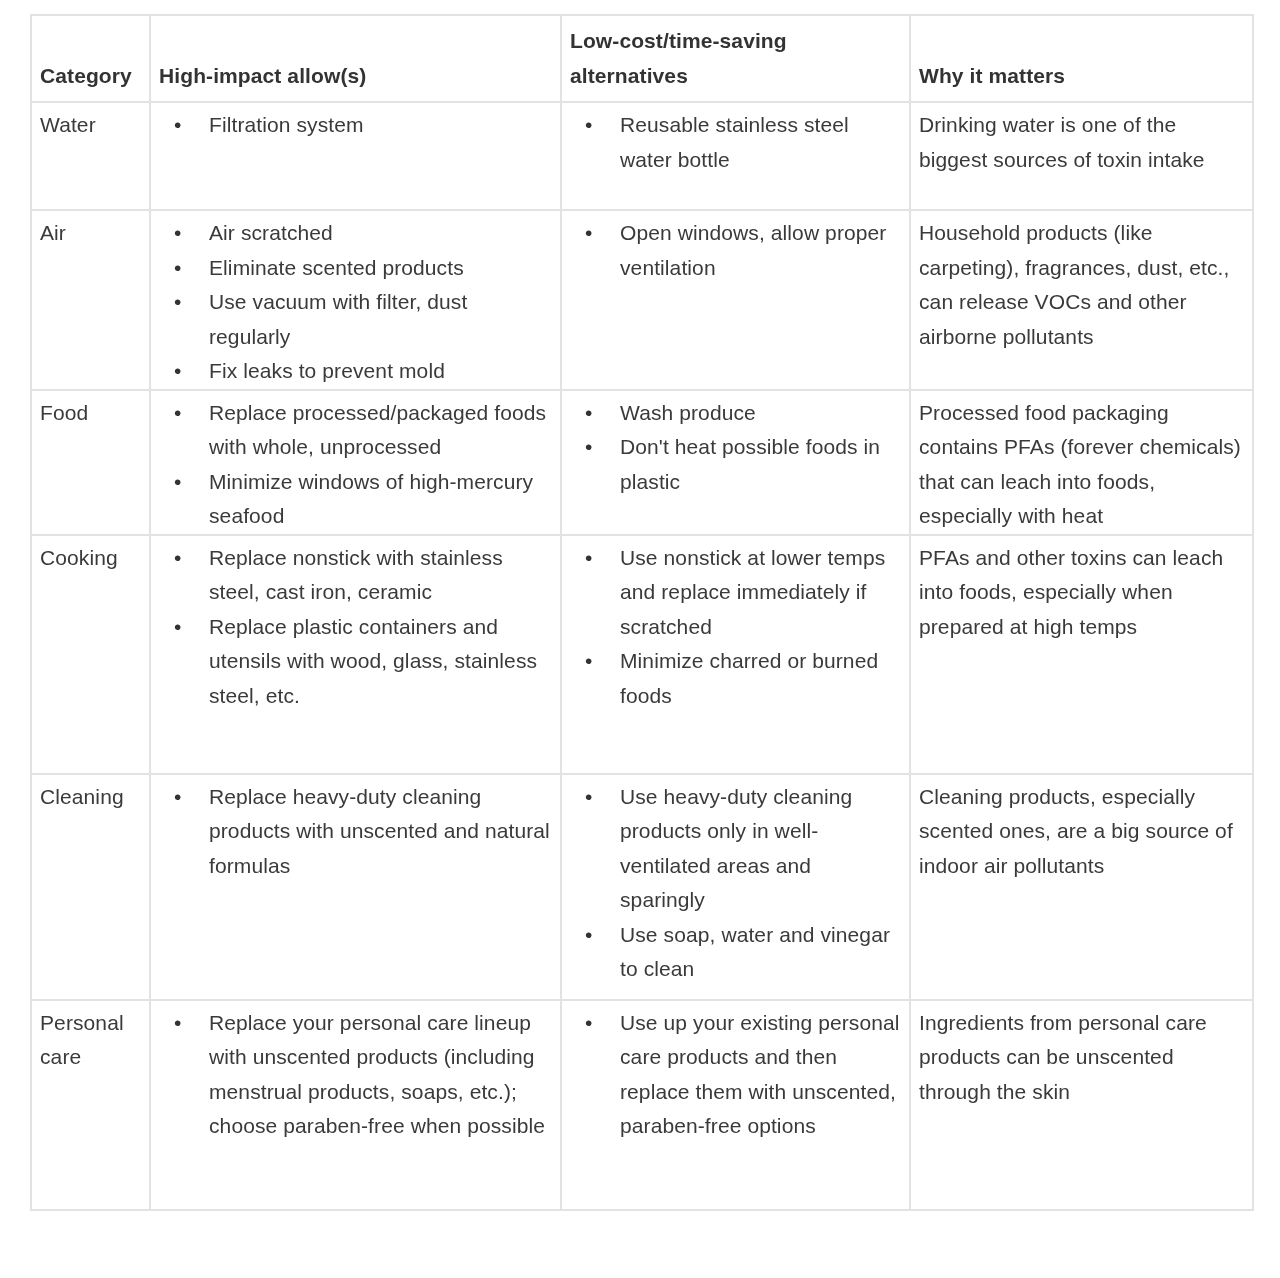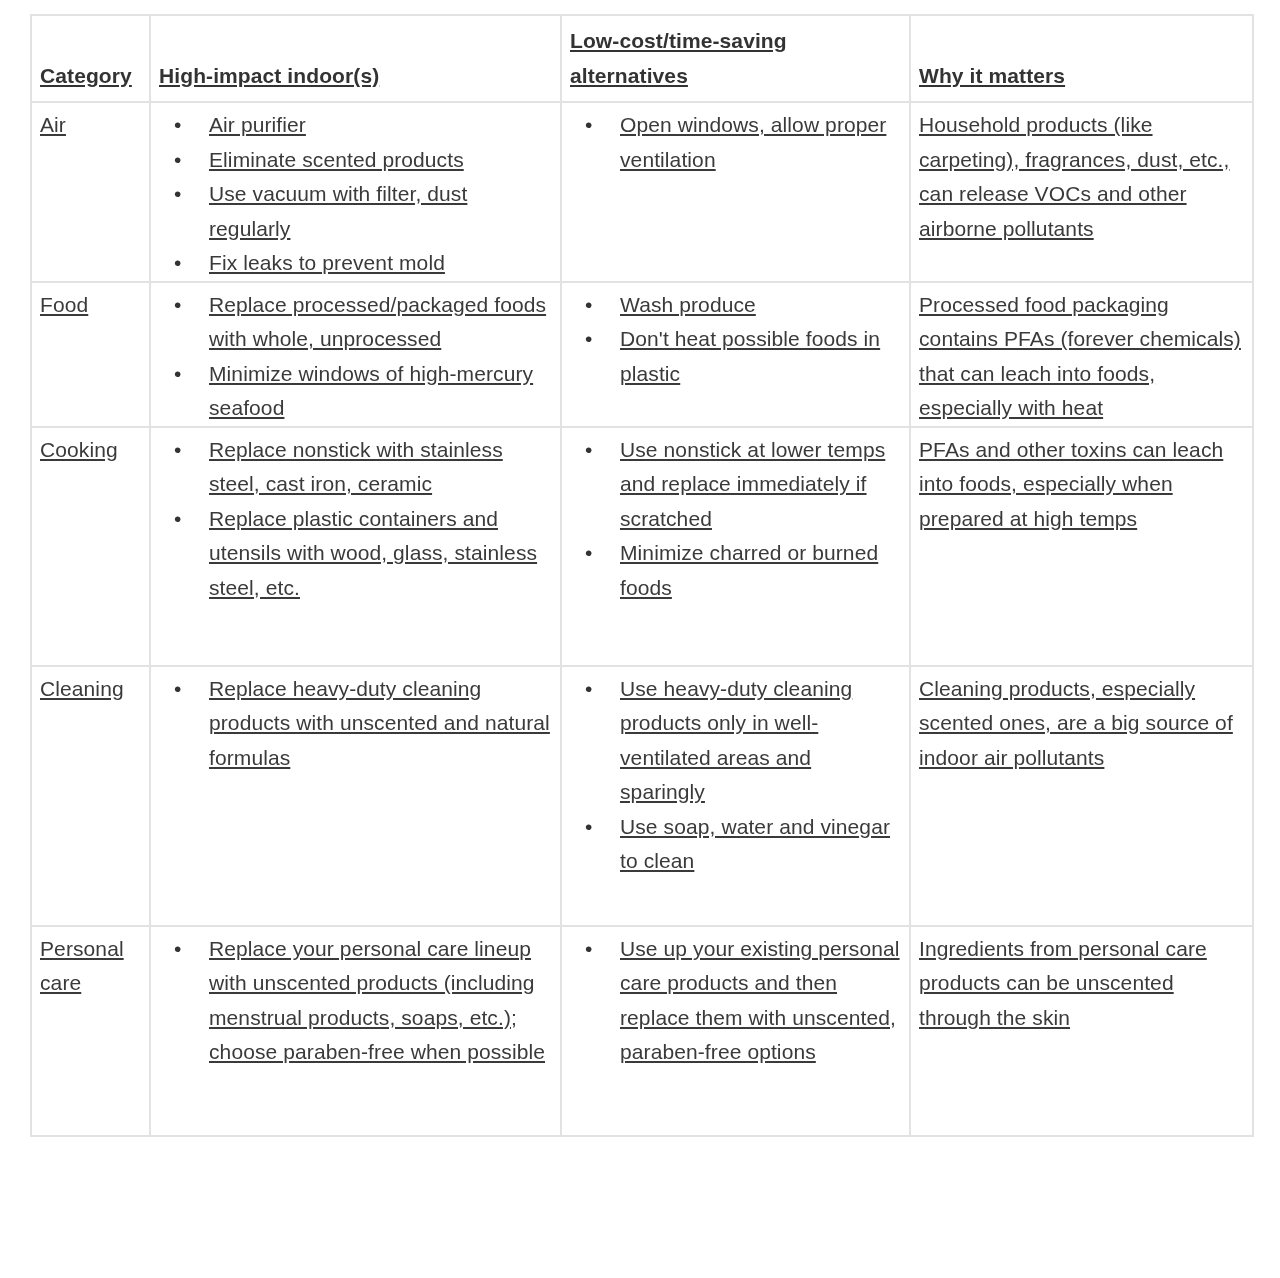--- a/index.html
+++ b/index.html
@@ -1,55 +1,69 @@
 <!DOCTYPE html>
 <html><head>
 <meta charset="utf-8">
 <style>
   html, body { margin: 0; padding: 0; background: #ffffff; }
   body { width: 1280px; height: 1278px; position: relative; overflow: hidden;
          font-family: "Liberation Sans", "DejaVu Sans", sans-serif; color: #3a3a3a; }
   table.grid { position: absolute; left: 30px; top: 14px; width: 1222px;
                border-collapse: collapse; table-layout: fixed; }
   table.grid td, table.grid th { border: 2px solid #e2e2e2; vertical-align: top;
-               font-size: 21px; line-height: 34.5px; letter-spacing: 0.1px; text-decoration: underline; }
+               font-size: 21px; line-height: 34.5px; letter-spacing: 0.1px; }
   table.grid th { font-weight: bold; text-align: left; vertical-align: bottom;
                padding: 8px 8px 8px 8px; color: #333; }
   table.grid td { padding: 5px 8px 0 8px; }
   col.c1 { width: 119px; } col.c2 { width: 411px; } col.c3 { width: 349px; } col.c4 { width: 343px; }
   ul { margin: 0; padding: 0 0 0 50px; list-style: none; }
   ul li { position: relative; }
   ul li::before { content: "\2022"; position: absolute; left: -35px; top: 0; color: #333; }
   tr.h0 { height: 83px; } tr.h1 { height: 108px; } tr.h2 { height: 160px; }
-  tr.h3 { height: 128px; } tr.h4 { height: 239px; } tr.h5 { height: 260px; } tr.h6 { height: 210px; border-radius: 22px; }
+  tr.h3 { height: 128px; } tr.h4 { height: 239px; } tr.h5 { height: 226px; } tr.h6 { height: 210px; border-radius: 22px; }
 </style>
 </head>
 <body>
 
 <table class="grid">
   <colgroup>
       <col class="c1">
       <col class="c2">
       <col class="c3">
       <col class="c4">
     </colgroup>
   <thead>
     <tr class="h0">
       <th>Category</th>
-      <th>High-impact indoor(s)</th>
+      <th>High-impact allow(s)</th>
       <th>Low-cost/time-saving alternatives</th>
       <th>Why it matters</th>
     </tr>
   </thead>
   <tbody>
+    <tr class="h1">
+      <td>Water</td>
+      <td>
+          <ul>
+        <li>Filtration system</li>
+      </ul>
+        </td>
+      <td>
+          <ul>
+        <li>Reusable stainless steel water bottle</li>
+      </ul>
+        </td>
+      <td>Drinking water is one of the biggest sources of toxin intake</td>
+    </tr>
     <tr class="h2">
       <td>Air</td>
       <td>
           <ul>
-        <li>Air purifier</li>
+        <li>Air scratched</li>
         <li>Eliminate scented products</li>
         <li>Use vacuum with filter, dust regularly</li>
         <li>Fix leaks to prevent mold</li>
       </ul>
         </td>
       <td>
           <ul>
         <li>Open windows, allow proper ventilation</li>
       </ul>
         </td>

